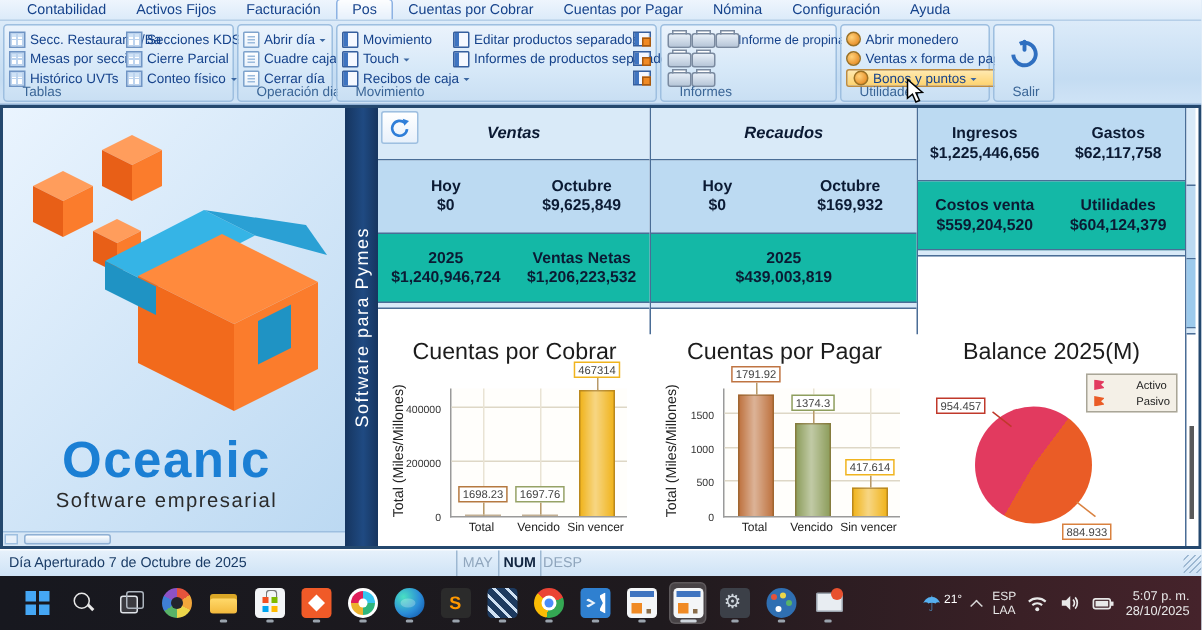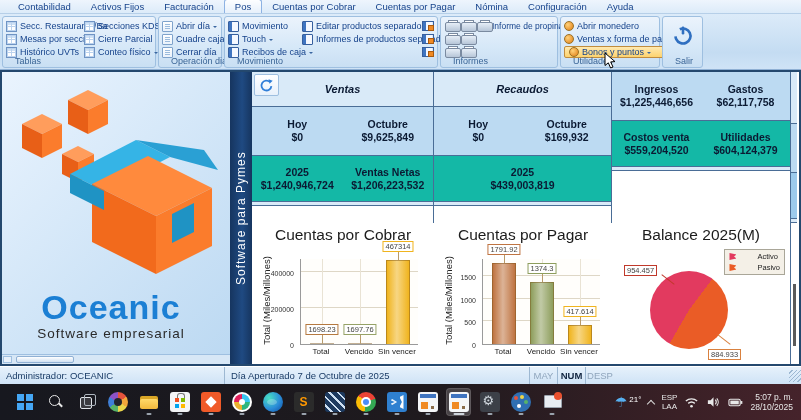--- a/index.html
+++ b/index.html
@@ -525,21 +525,20 @@
   <div id="sliver">
     <div class="s1"></div>
       <div class="s2"></div>
       <div class="s3"></div>
       <div class="s4"></div>
     <div class="vthumb"></div>
   </div>
 </div>
 
 <div id="status">
-  <div class="cell" style="width:225px">Administrador: OCEANIC</div>
   <div class="cell" style="width:305px">Día Aperturado 7 de Octubre de 2025</div>
   <div class="cell tog">MAY</div>
   <div class="cell tog on">NUM</div>
   <div class="cell tog" style="border-right:none">DESP</div>
   <div id="grip"></div>
 </div>
 
 <div id="taskbar">
   <div id="tbicons">
       <div class="slot">

